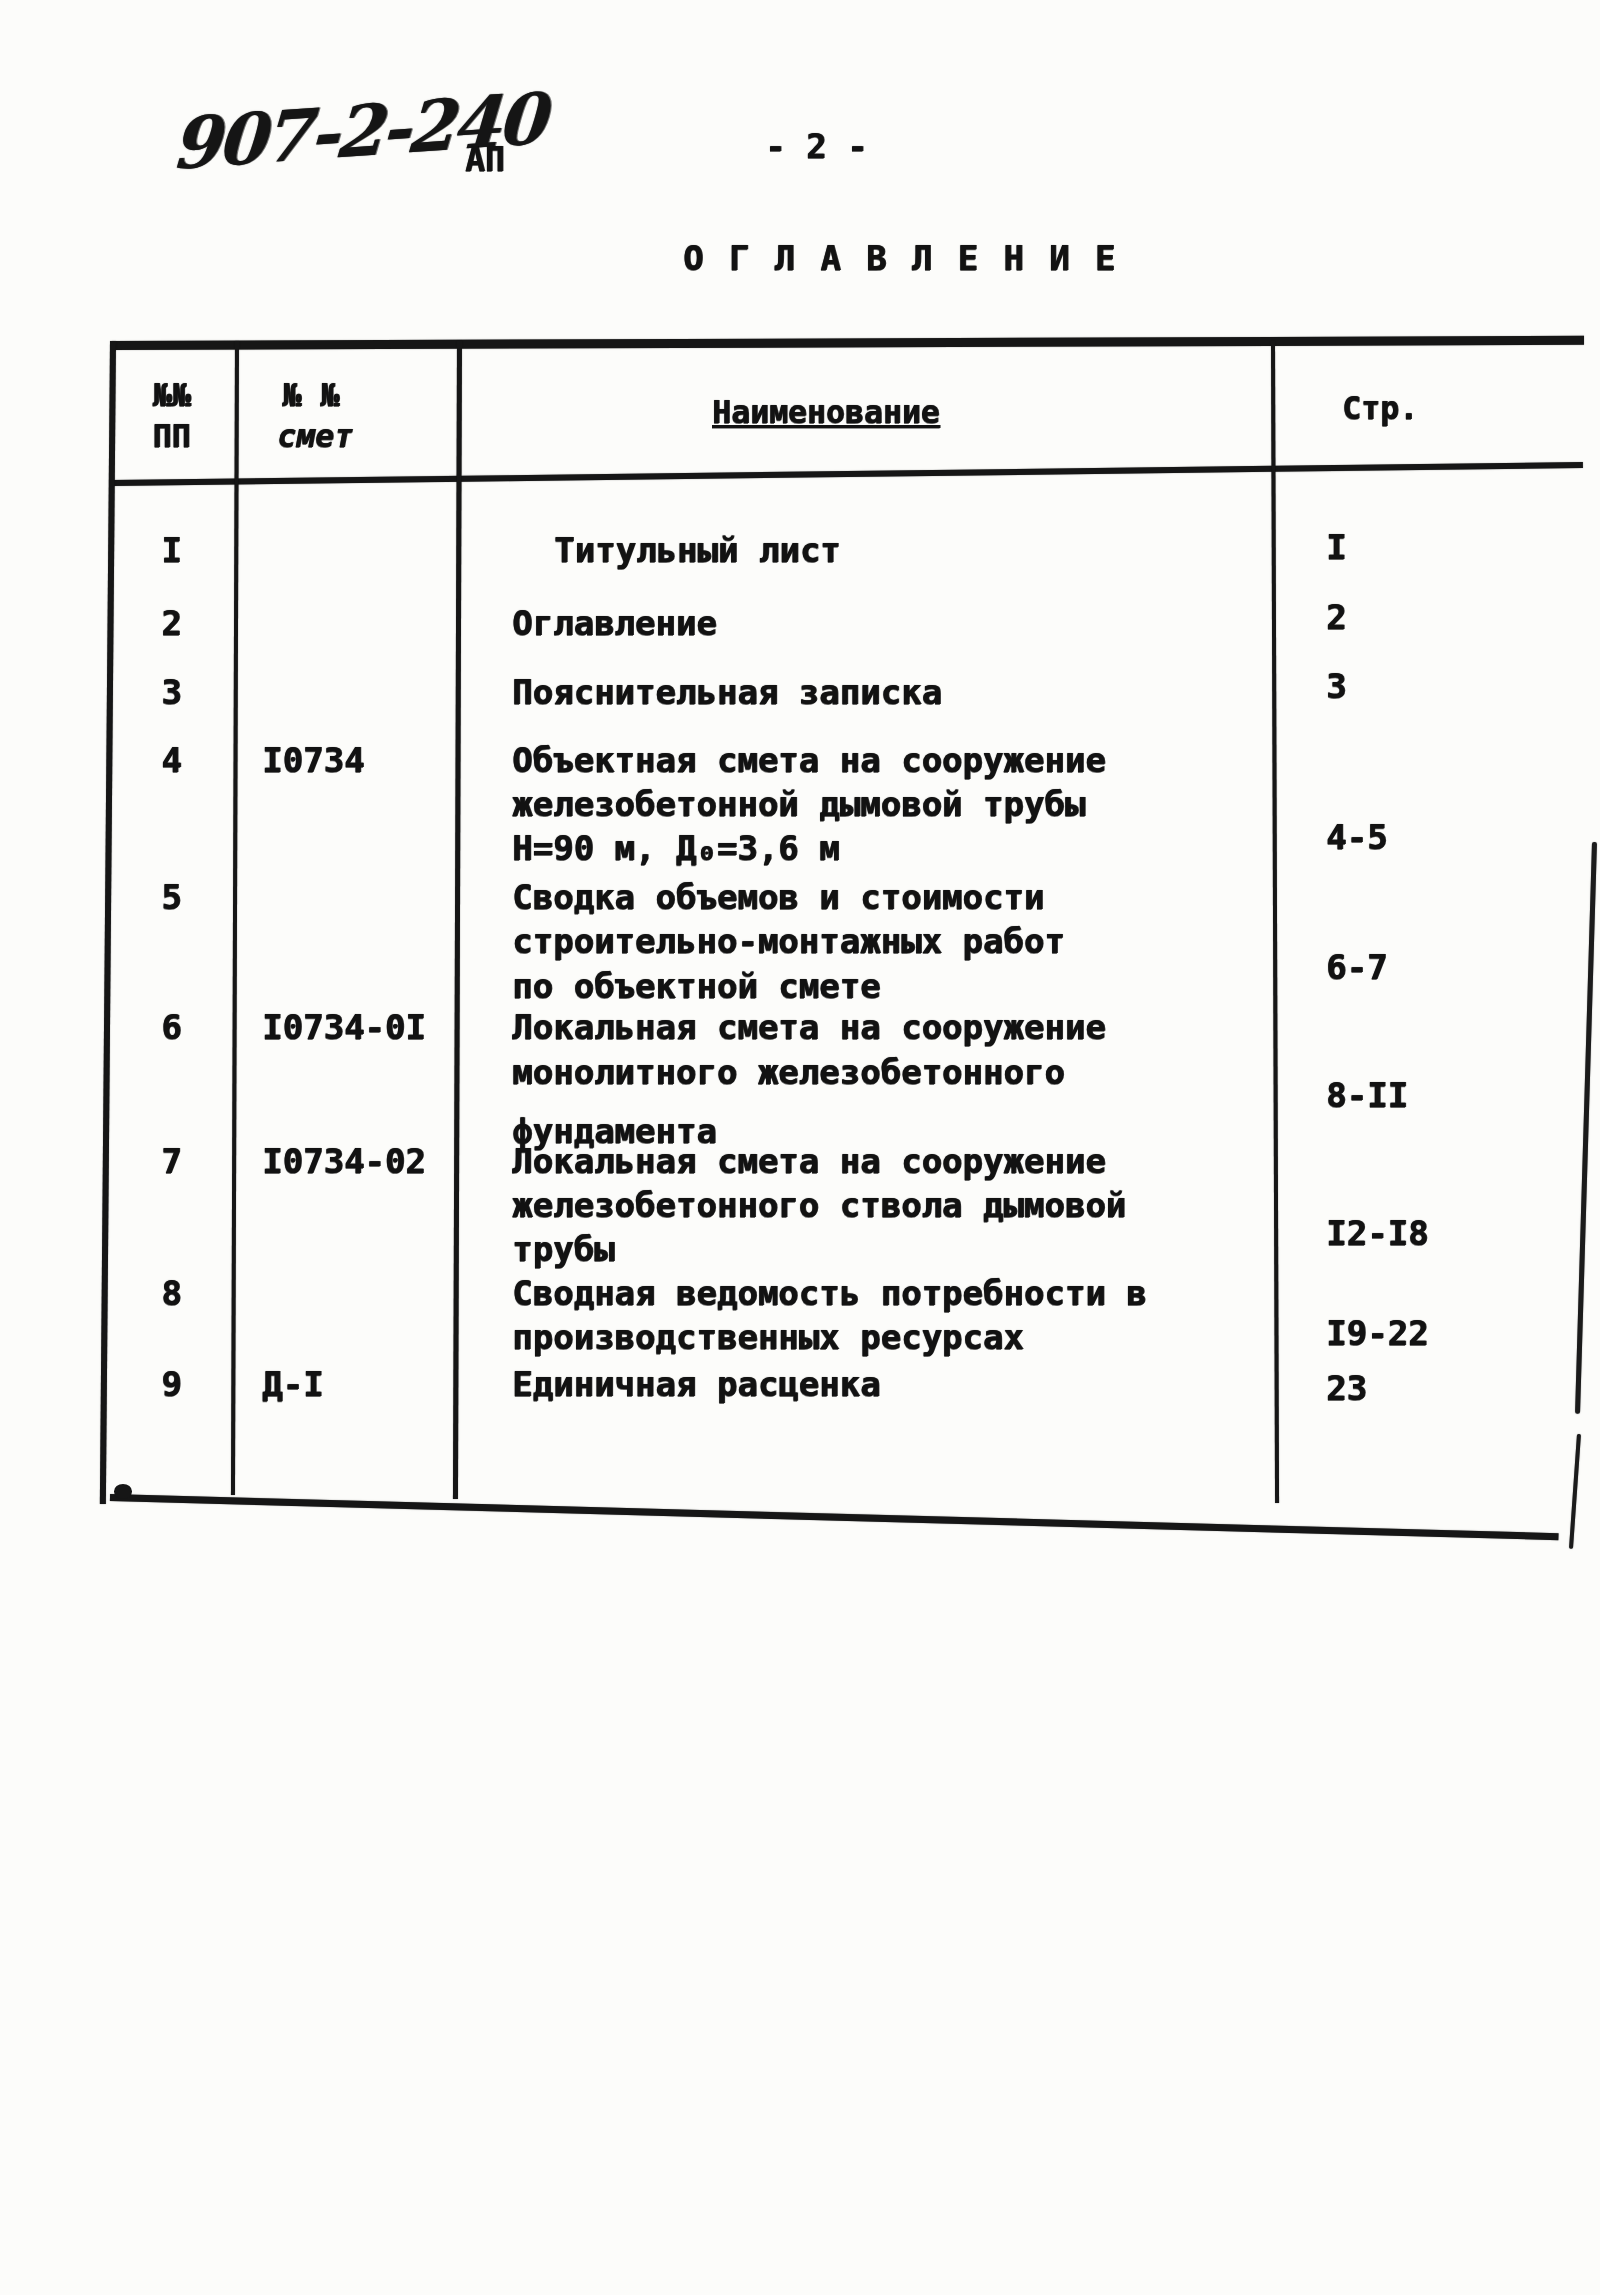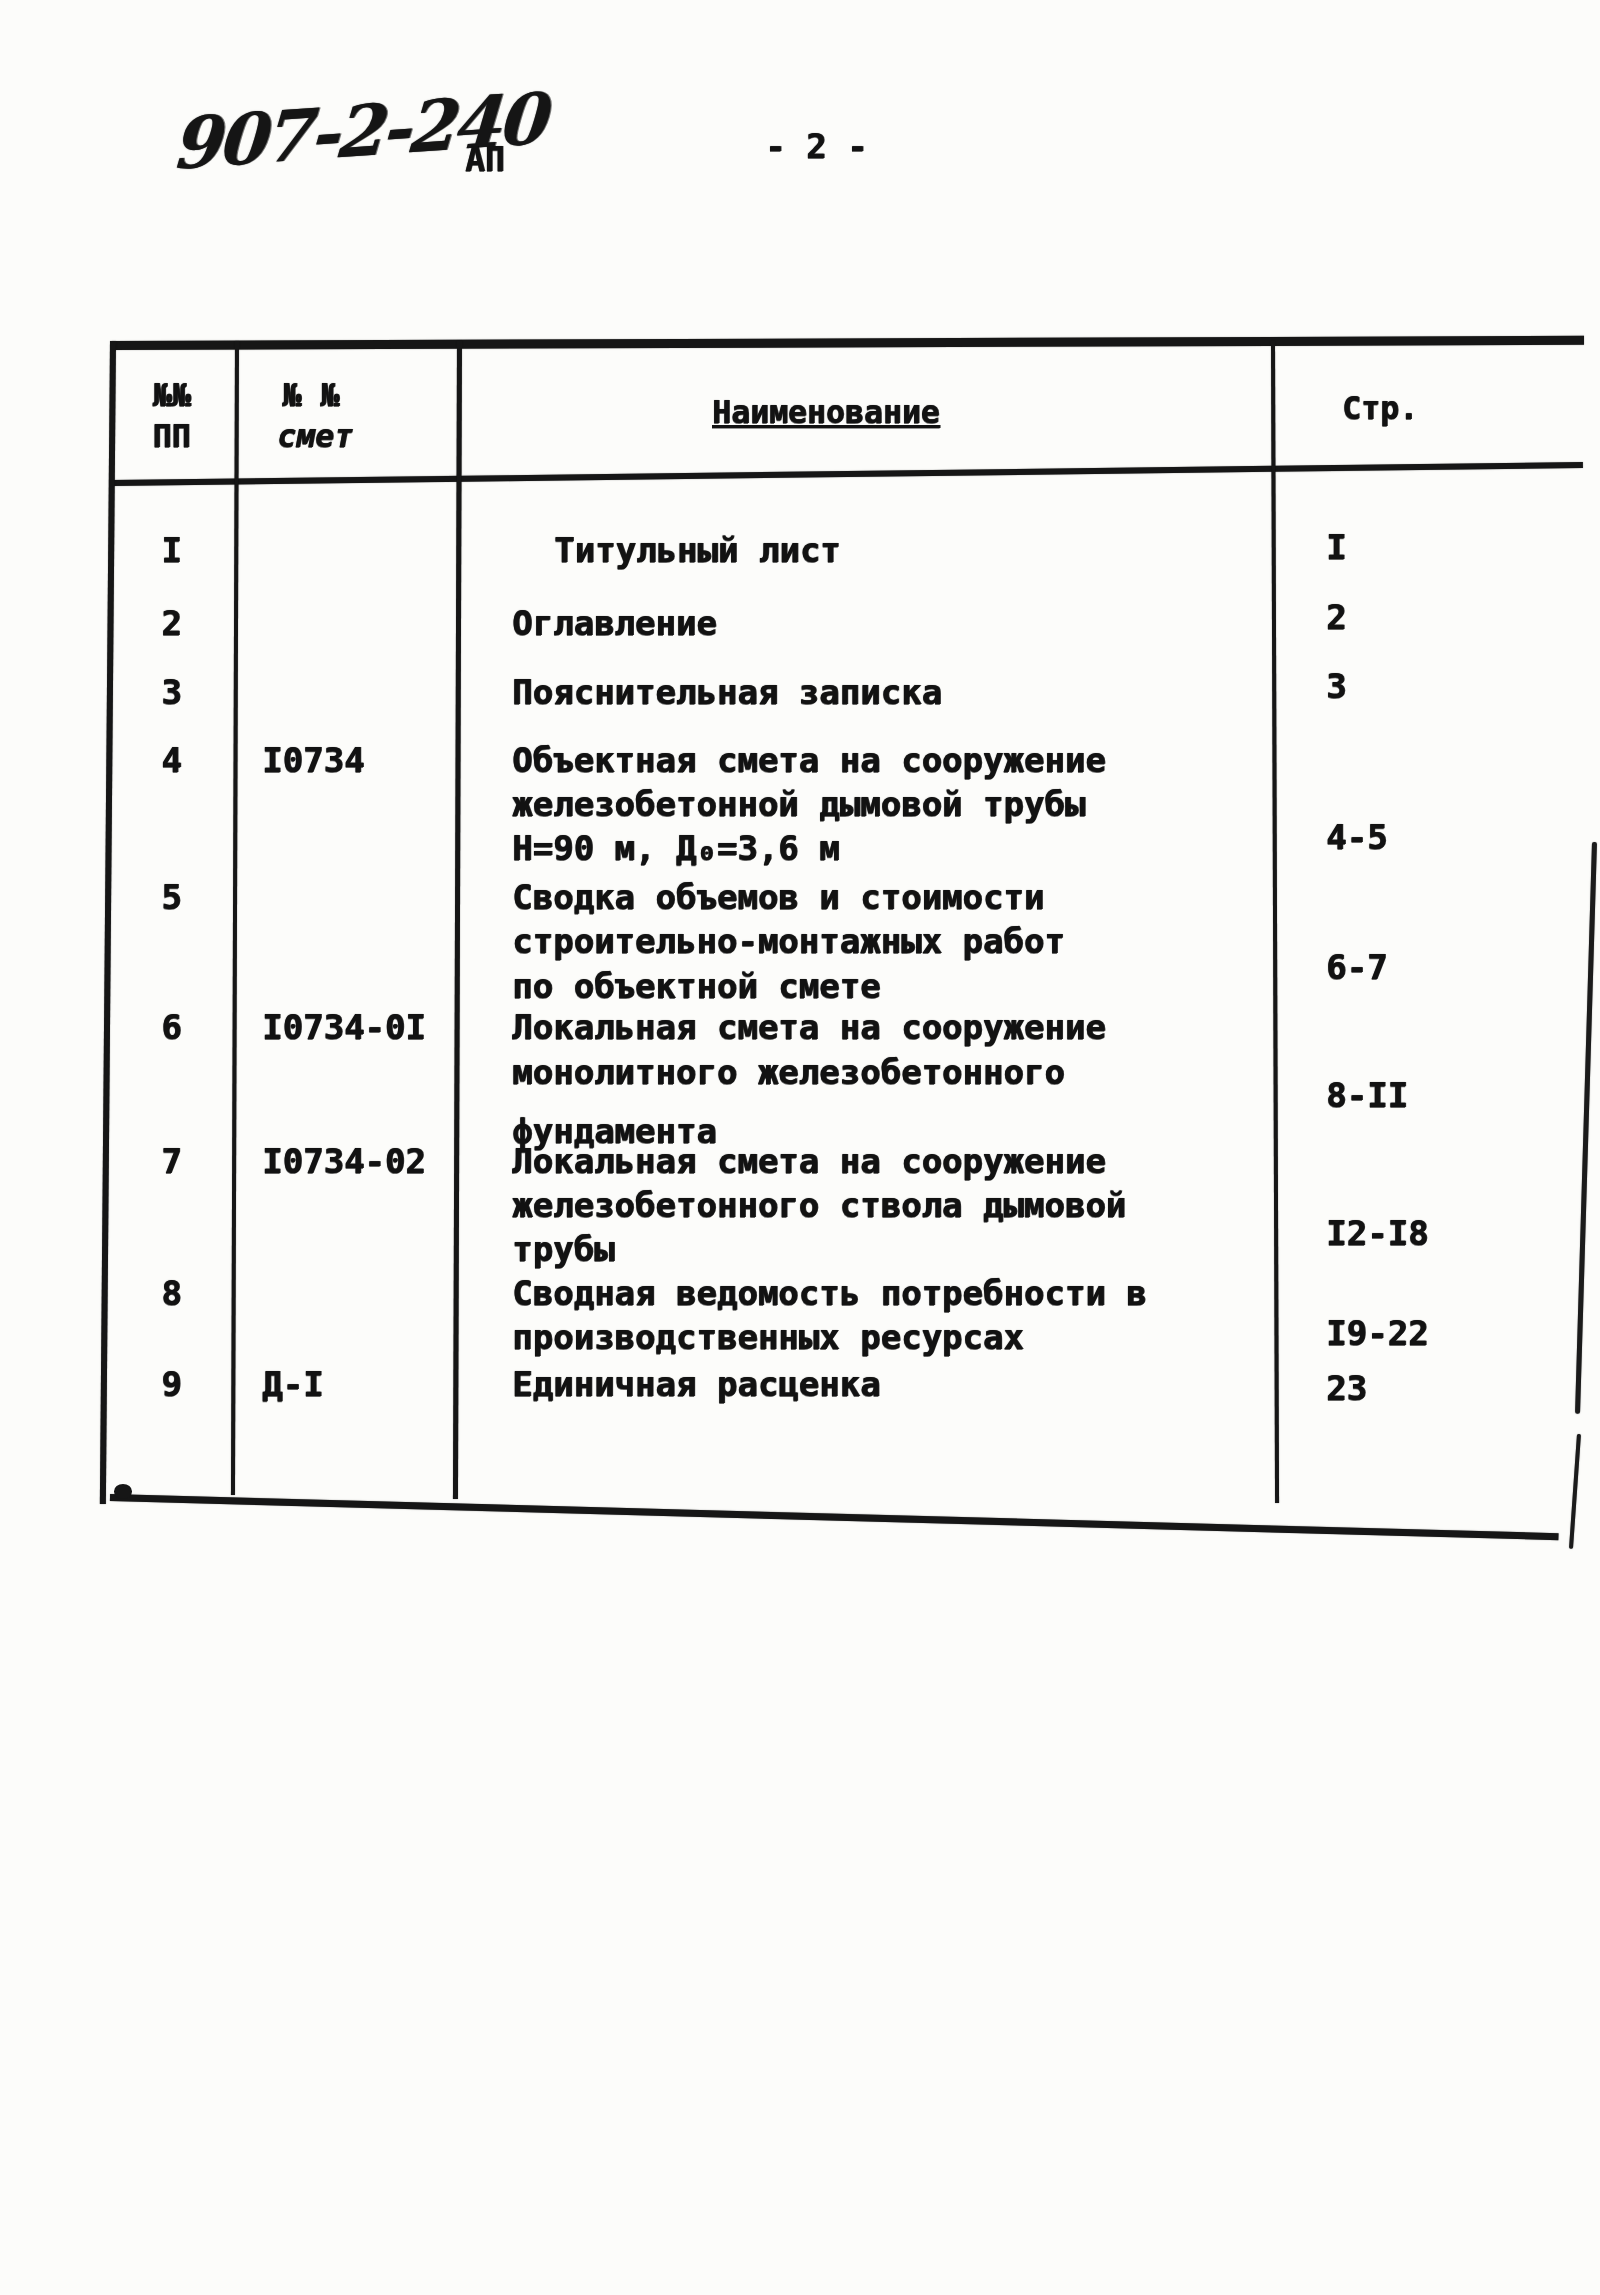--- a/index.html
+++ b/index.html
@@ -44,20 +44,21 @@
   .cell-page{position:absolute;left:1326px;}
 </style>
 </head>
 <body>
 
 <div class="page">
 
   <div class="handwritten" style="left:182px;top:102px;">907-2-240</div>
   <div class="typed" style="left:465px;top:138px;font-size:33px;">АП</div>
   <div class="typed" style="left:765px;top:124px;">- 2 -</div>
+  <div class="typed" style="left:683px;top:236px;letter-spacing:2.4px;">О Г Л А В Л Е Н И Е</div>
 
   <div>
 
     <div class="line" style="left:112px;top:341px;width:1472px;height:8.5px;transform:rotate(-0.2deg);transform-origin:left center;"></div>
     <div class="line" style="left:112px;top:480px;width:1471px;height:5.5px;transform:rotate(-0.7deg);transform-origin:left center;"></div>
     <div class="line" style="left:110px;top:1494px;width:1449px;height:6.7px;transform:rotate(1.55deg);transform-origin:left center;"></div>
     <div class="line" style="left:110px;top:341px;width:5.5px;height:1163px;transform:rotate(0.5deg);transform-origin:top center;"></div>
     <div class="line" style="left:235px;top:341px;width:4.2px;height:1154px;transform:rotate(0.2deg);transform-origin:top center;"></div>
     <div class="line" style="left:457px;top:341px;width:4.8px;height:1158px;transform:rotate(0.2deg);transform-origin:top center;"></div>
     <div class="line" style="left:1271px;top:341px;width:4.2px;height:1162px;transform:rotate(-0.2deg);transform-origin:top center;"></div>

